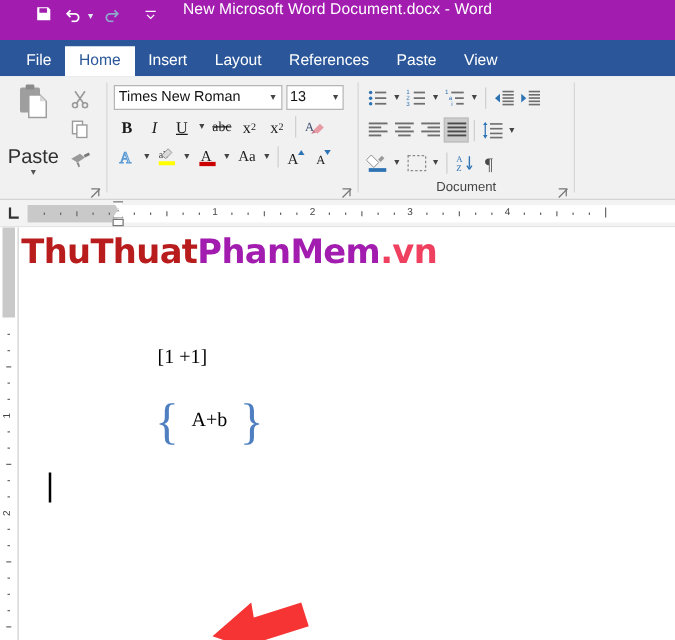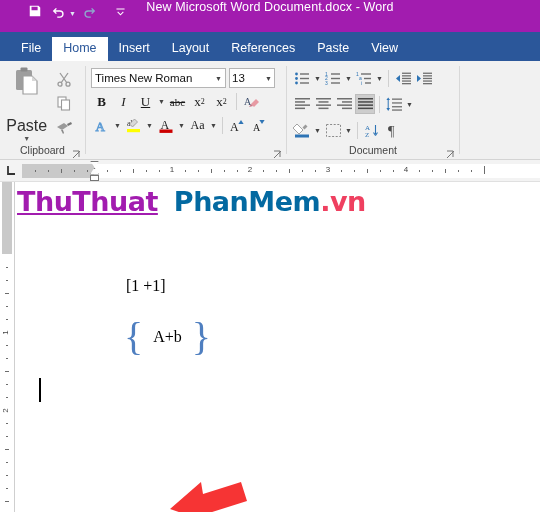--- a/index.html
+++ b/index.html
@@ -128,22 +128,22 @@
   .page {
     position:relative; flex:1; background:#ffffff; border-left:1px solid #cfcfcf;
     overflow:hidden;
   }
   .watermark {
     position:absolute; left:2px; top:4px;
     font-size:27px; font-weight:bold; letter-spacing:-.5px;
     font-family:"DejaVu Sans", sans-serif;
     white-space:nowrap;
   }
-  .wm-a { color:#a21caf;text-decoration:underline; }
-  .wm-b { color:#0369a1;margin-left:16px; }
+  .wm-a { color:#b91c1c; }
+  .wm-b { color:#a21caf; }
   .wm-c { color:#ef4060; }
 
   .doc-line {
     position:absolute; font-family:"Liberation Serif", serif; color:#000;margin-left:36px;
   }
   .eq-bracket { color:#4f7fc0; font-weight:300; }
 
   .caret-text {
     position:absolute; width:1.5px; background:#000;
   }
@@ -224,21 +224,20 @@
           </div>
           <div class="mini-btn">
             <svg width="18" height="16" viewBox="0 0 18 16">
               <path d="M2 8 l7-4 4 3 -6 4z" fill="#9a9a9a"></path>
               <path d="M12 5 l4-2 1 2 -4 2z" fill="#777"></path>
               <path d="M6 11 l2 4 1-1 -1-3z" fill="#8a8a8a"></path>
             </svg>
           </div>
         </div>
       </div>
-      <div class="group-label">Clipboard</div>
       <div class="dlg">
         <svg width="9" height="9" viewBox="0 0 9 9">
             <path d="M1 1h6v6" fill="none" stroke="#777" stroke-width="1"></path>
             <path d="M1 8 L8 1" stroke="#777" stroke-width="1"></path>
           </svg>
       </div>
     </div>
     <div class="grp-sep"></div>
 
     <div class="group fontgrp">

